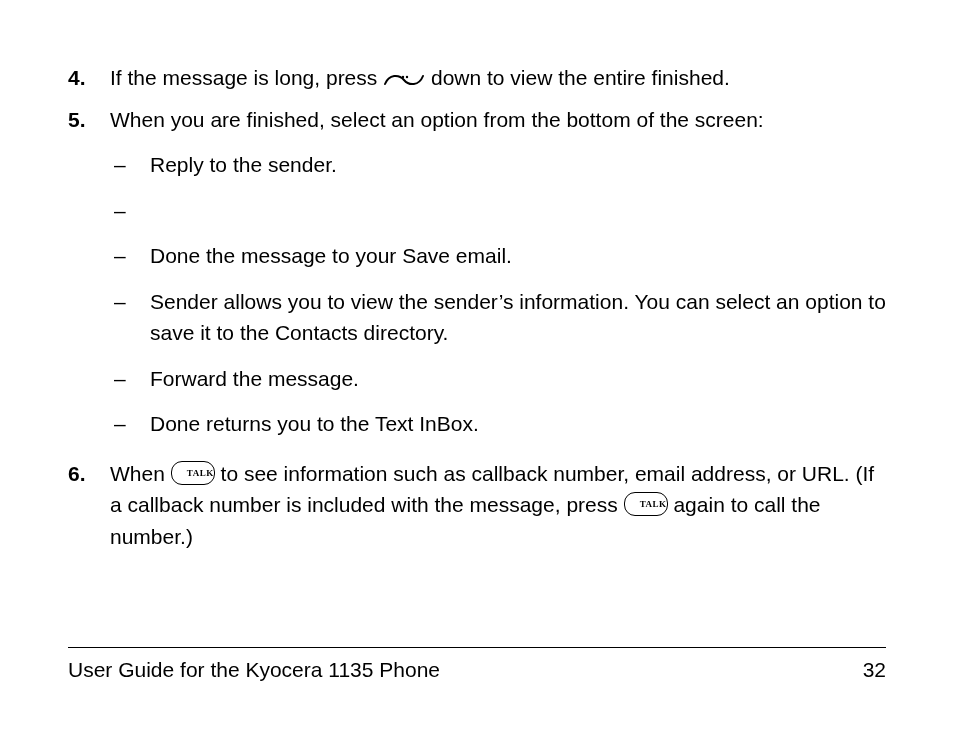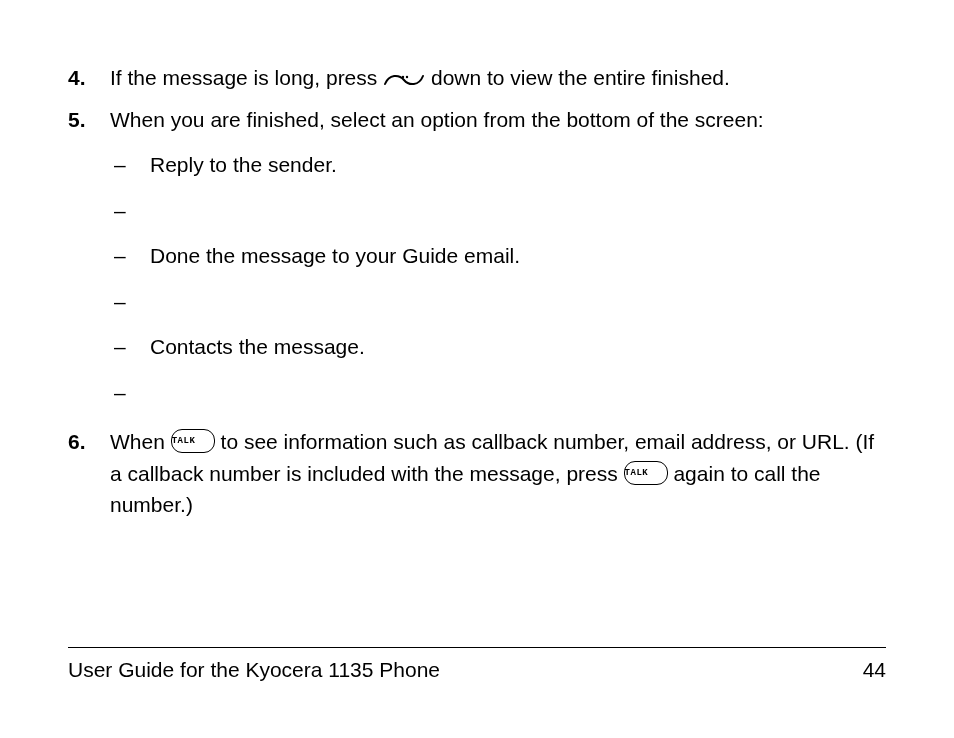--- a/index.html
+++ b/index.html
@@ -51,26 +51,26 @@
   .bold { font-weight: normal; }
   .talk-icon {
     display: inline-block;
     vertical-align: middle;
     width: 42px;
     height: 22px;
     border: 1.6px solid #000;
     border-radius: 11px / 11px;
     font-size: 9px;
     font-weight: bold;
-    text-align: left;
+    text-align: right;
     line-height: 22px;
     letter-spacing: 0.5px;
     position: relative;
     top: -2px;
-    font-family: Liberation Mono, monospace;
+    font-family: Liberation Serif, serif;
   }
   .nav-icon {
     display: inline-block;
     vertical-align: middle;
     width: 42px;
     height: 20px;
     position: relative;
     top: -2px;
   }
   .footer {
@@ -121,51 +121,57 @@
         </div>
       </div>
 
       <div class="dashitem">
         <div class="dash">–</div>
       </div>
 
       <div class="dashitem">
         <div class="dash">–</div>
         <div class="dbody">
-          <span class="bold">Done</span><span> the message to your </span><span class="bold">Guide</span><span> email.</span>
+          <span class="bold">Done</span><span> the message to your </span><span class="bold">Save</span><span> email.</span>
         </div>
       </div>
 
       <div class="dashitem">
         <div class="dash">–</div>
+        <div class="dbody">
+          <span class="bold">Sender</span><span> allows you to view the sender’s information. You can select an option to save it to the Contacts directory.</span>
+        </div>
       </div>
 
       <div class="dashitem">
         <div class="dash">–</div>
         <div class="dbody">
-          <span class="bold">Contacts</span><span> the message.</span>
+          <span class="bold">Forward</span><span> the message.</span>
         </div>
       </div>
 
       <div class="dashitem">
         <div class="dash">–</div>
+        <div class="dbody">
+          <span class="bold">Done</span><span> returns you to the </span><span class="bold">Text InBox</span><span>.</span>
+        </div>
       </div>
 
     </div>
 
     <div class="numitem">
       <div class="num">6.</div>
       <div class="body">
         <span>When </span>
         <span class="talk-icon">TALK</span>
         <span> to see information such as callback number, email address, or URL. (If a callback number is included with the message, press </span>
         <span class="talk-icon">TALK</span>
         <span> again to call the number.)</span>
       </div>
     </div>
 
   </div>
 
   <div class="footer">
     <span>User Guide for the Kyocera 1135 Phone</span>
-    <span>44</span>
+    <span>32</span>
   </div>
 </div>
 
 </body></html>

